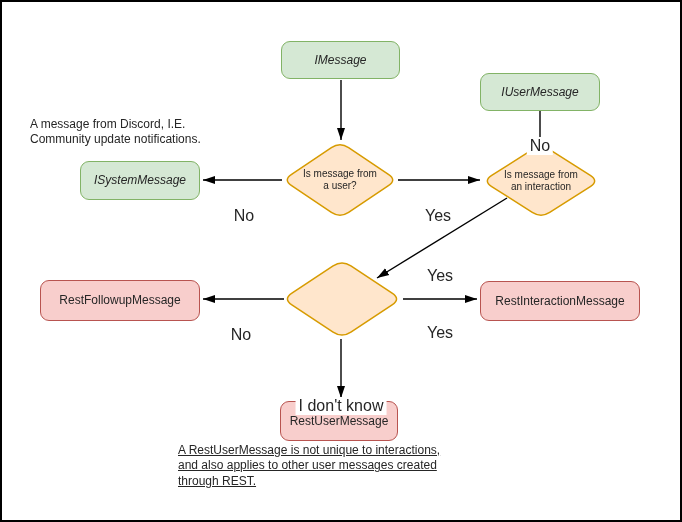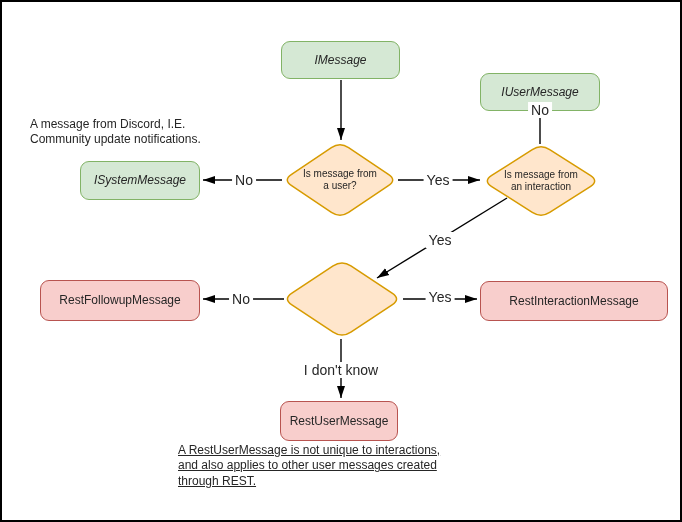--- a/index.html
+++ b/index.html
@@ -66,24 +66,25 @@
     color: var(--text-color, #262626);
     white-space: pre-line;
     z-index: 3;
     pointer-events: none;
   }
   .edge-label {
     position: absolute;
     transform: translate(-50%, -50%);
     background: var(--bg, #ffffff);
     padding: 0 3px;
-    font-size: 14px;
+    font-size: 16px;
     color: var(--text-color, #262626);
     z-index: 3;
     white-space: nowrap;
+    margin-top: 36px;
   }
   .note {
     position: absolute;
     text-align: left;
     font-size: 12px;
     line-height: 1.28;
     color: var(--text-color, #262626);
     white-space: pre-line;
     z-index: 2;
   }
@@ -117,21 +118,21 @@
   </svg>
 
   <div class="node green" style="left:281px; top:41px; width:119px; height:38px;">IMessage</div>
 
   <div class="node green" style="left:480px; top:41px; width:120px; height:38px;margin-top:32px;">IUserMessage</div>
 
   <div class="node red" style="left:40px; top:280px; width:160px; height:41px;">RestFollowupMessage</div>
 
   <div class="node green" style="left:80px; top:161px; width:120px; height:39px;">ISystemMessage</div>
 
-  <div class="node red" style="left:480px; top:281px; width:188px; height:40px;">RestInteractionMessage</div>
+  <div class="node red" style="left:480px; top:281px; width:160px; height:40px;">RestInteractionMessage</div>
 
   <div class="node red" style="left:280px; top:401px; width:118px; height:40px;">RestUserMessage</div>
 
   <div class="diamond-label" style="left:280px; top:164px; width:120px; height:32px;">Is message from
 a user?</div>
 
   <div class="diamond-label" style="left:481px; top:165px; width:120px; height:32px;">Is message from
 an interaction</div>
 
 

